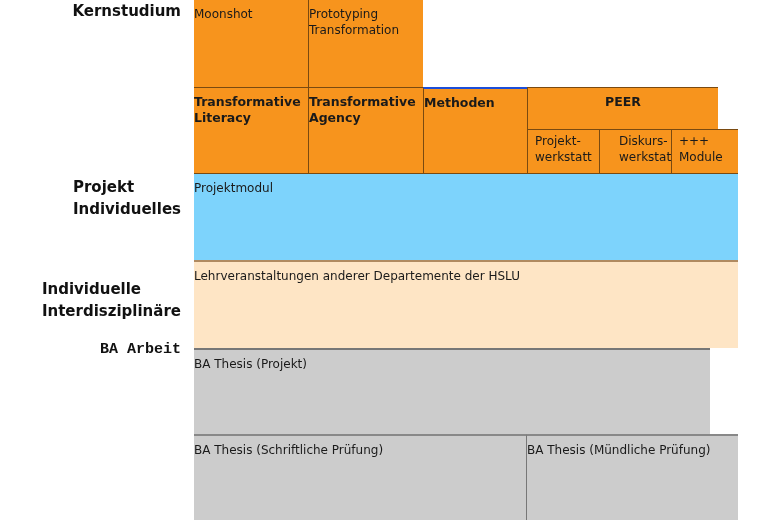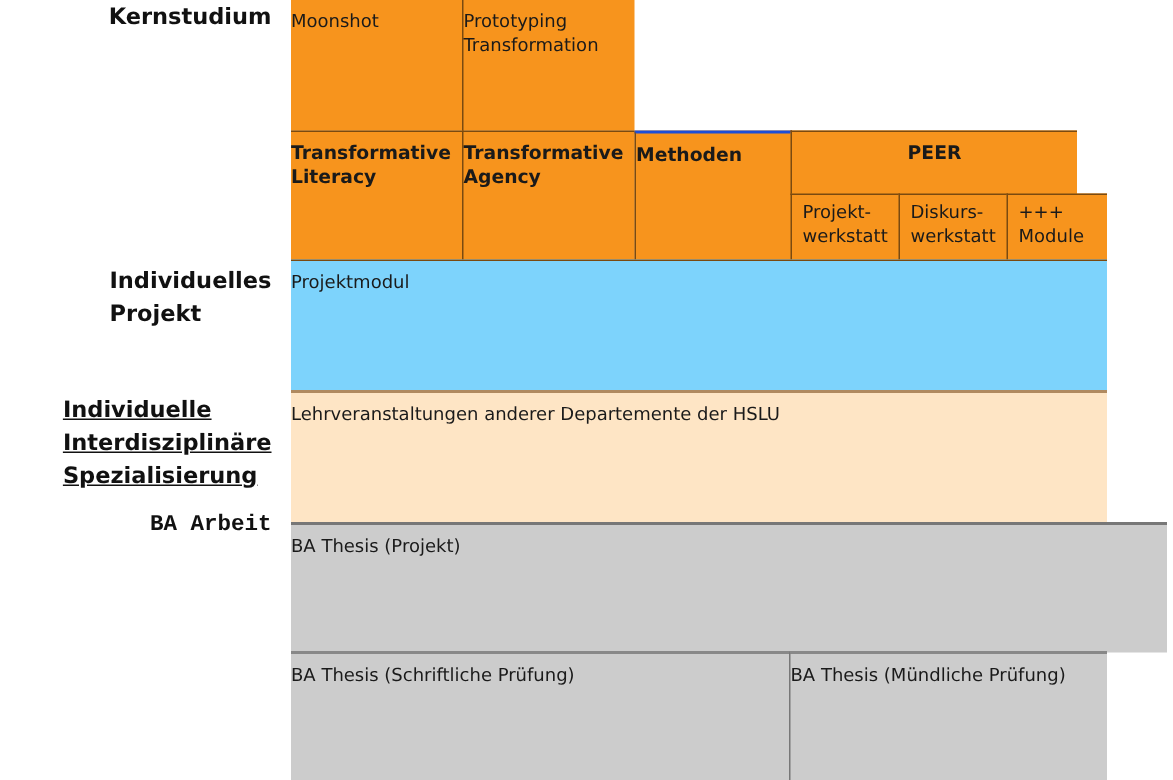--- a/index.html
+++ b/index.html
@@ -10,27 +10,26 @@
   .light { background:#7dd3fc; }
   .pale { background:#fee5c5; }
   .grey { background:#cccccc; }
   .b { font-weight:bold; font-size:12.5px; }
 </style>
 </head>
 <body>
 
 <div class="label" style="top:0px;">Kernstudium</div>
 <div class="label" style="top:176px;">
+  <div>Projekt</div>
   <div>Individuelles</div>
-  <div>Projekt</div>
 </div>
-<div class="label" style="top:262px;text-decoration:underline;">
+<div class="label" style="top:278px;">
   <div>Individuelle</div>
   <div>Interdisziplinäre</div>
-  <div>Spezialisierung</div>
 </div>
 <div class="label" style="top:339px;font-family:Liberation Mono, monospace;">BA Arbeit</div>
 
 <div class="cell orange" style="left:194px; top:0; width:115px; height:87px;">
   <div>Moonshot</div>
 </div>
 <div class="cell orange" style="left:308px; top:0; width:115px; height:87px; border-left:1px solid #7a4a10;">
   <div>Prototyping</div>
   <div>Transformation</div>
 </div>
@@ -46,38 +45,38 @@
 <div class="cell orange b" style="left:423px; top:87px; width:105px; height:86px; border-top:2px solid #1d4ed8; border-left:1px solid #7a4a10;">
   <div>Methoden</div>
 </div>
 <div class="cell orange b" style="left:527px; top:87px; width:191px; height:43px; border-top:1px solid #7a4a10; border-left:1px solid #7a4a10; text-align:center;">
   <div>PEER</div>
 </div>
 <div class="cell orange" style="left:527px; top:129px; width:73px; height:44px; border-top:1px solid #7a4a10; border-left:1px solid #7a4a10; padding:3px 7px;">
   <div>Projekt-</div>
   <div>werkstatt</div>
 </div>
-<div class="cell orange" style="left:599px; top:129px; width:73px; height:44px; border-top:1px solid #7a4a10; border-left:1px solid #7a4a10; padding:3px 7px;">
+<div class="cell orange" style="left:599px; top:129px; width:73px; height:44px; border-top:1px solid #7a4a10; border-left:1px solid #7a4a10; padding:3px 19px;">
   <div>Diskurs-</div>
   <div>werkstatt</div>
 </div>
 <div class="cell orange" style="left:671px; top:129px; width:67px; height:44px; border-top:1px solid #7a4a10; border-left:1px solid #7a4a10; padding:3px 7px;">
   <div>+++</div>
   <div>Module</div>
 </div>
 
 <div class="cell light" style="left:194px; top:173px; width:544px; height:87px; border-top:1px solid #7a4a10;">
   <div>Projektmodul</div>
 </div>
 
 <div class="cell pale" style="left:194px; top:260px; width:544px; height:88px; border-top:2px solid #b08a60;">
   <div>Lehrveranstaltungen anderer Departemente der HSLU</div>
 </div>
 
-<div class="cell grey" style="left:194px; top:348px; width:584px; height:87px; border-top:2px solid #777;">
+<div class="cell grey" style="left:194px; top:348px; width:516px; height:87px; border-top:2px solid #777;">
   <div>BA Thesis (Projekt)</div>
 </div>
 <div class="cell grey" style="left:194px; top:434px; width:333px; height:86px; border-top:2px solid #888;">
   <div>BA Thesis (Schriftliche Prüfung)</div>
 </div>
 <div class="cell grey" style="left:526px; top:434px; width:212px; height:86px; border-top:2px solid #888; border-left:1px solid #777;">
   <div>BA Thesis (Mündliche Prüfung)</div>
 </div>
 
 </body></html>

